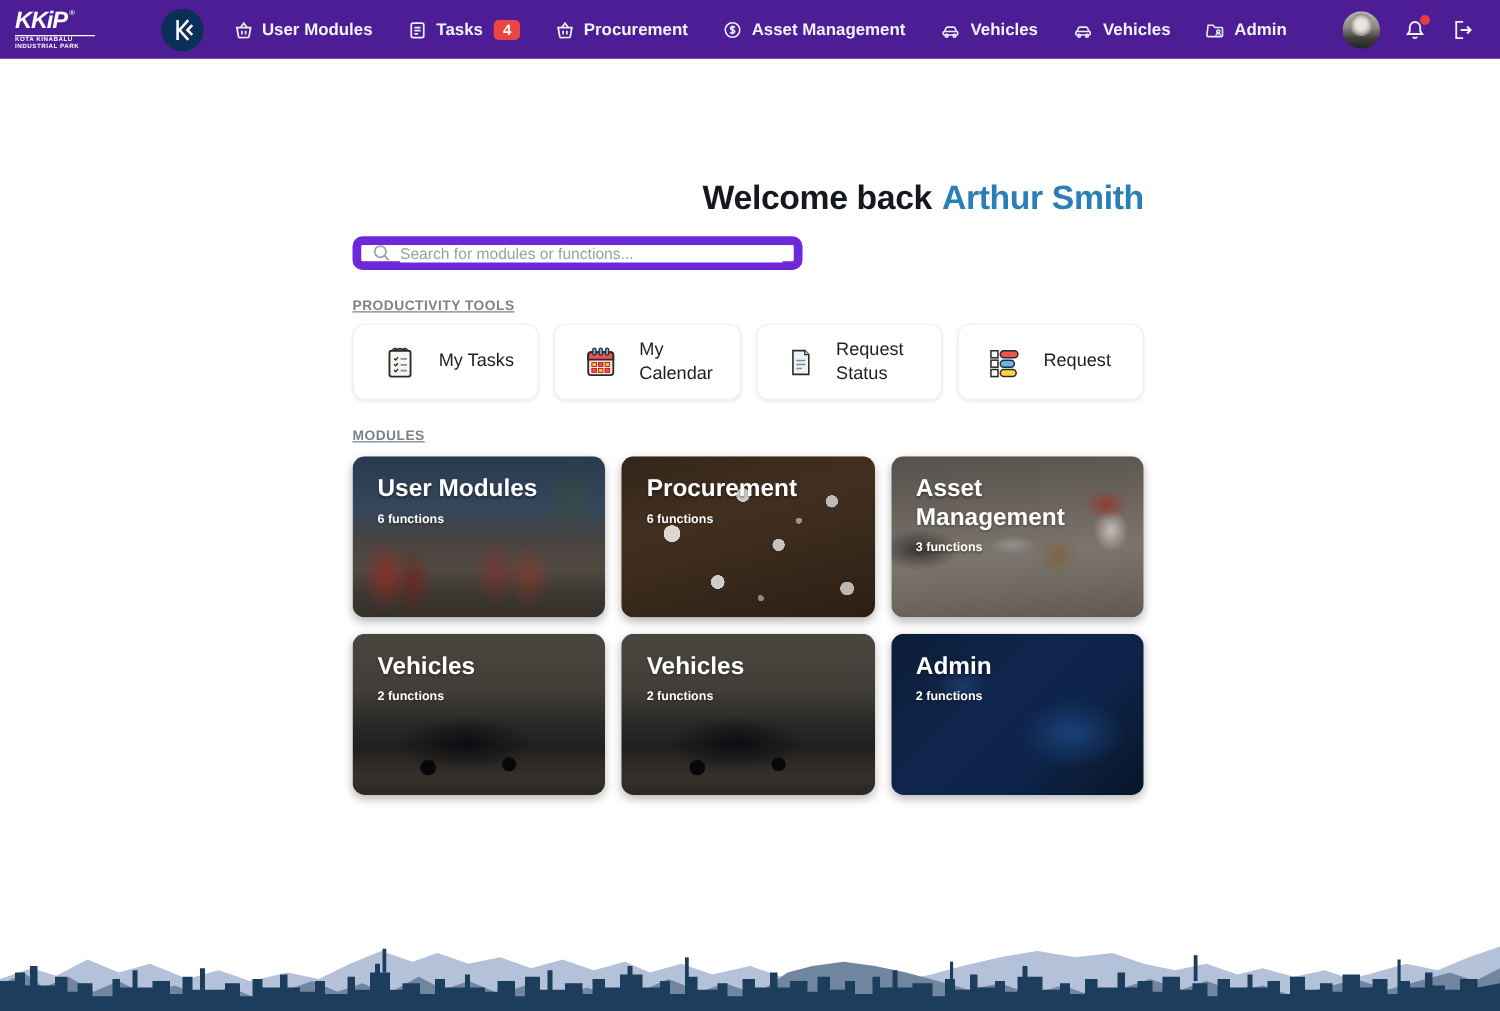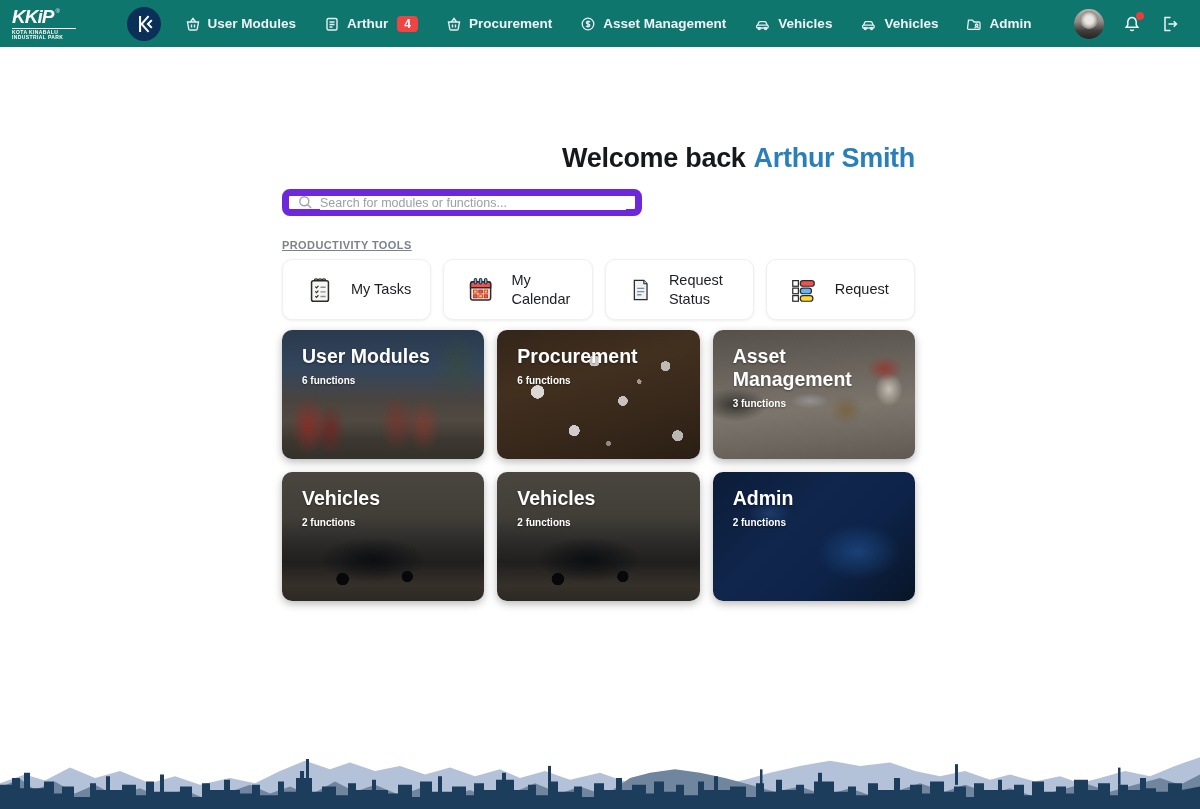--- a/index.html
+++ b/index.html
@@ -1,21 +1,21 @@
 <!DOCTYPE html>
 <html><head>
 <meta charset="utf-8">
 <style>
   * { margin:0; padding:0; box-sizing:border-box; }
   html,body { width:1200px; height:809px; overflow:hidden; background:#ffffff;
               font-family:"Liberation Sans", sans-serif; }
   .app { position:relative; width:1200px; height:809px; }
 
   
-  .navbar { height:47px; background:#0f766e; display:flex; align-items:center; color:#fff; }
+  .navbar { height:47px; background:#4c1d95; display:flex; align-items:center; color:#fff; }
   .brand { margin-left:12px; width:86px; line-height:1; color:#fff; }
   .brand-row { display:flex; align-items:flex-start; }
   .brand-big { font-size:19px; font-weight:800; font-style:italic; letter-spacing:-1px; }
   .brand-reg { font-size:6px; margin-left:2px; margin-top:1px; }
   .brand-sub { font-size:5px; letter-spacing:.4px; width:64px; border-top:1px solid #fff;
                margin-top:2px; padding-top:1px; font-weight:700; }
   .nav-center { display:flex; align-items:center; margin:0 auto; }
   .k-badge { width:34px; height:34px; border-radius:50%; background:#0a3057;
              display:flex; align-items:center; justify-content:center; margin-right:10px; cursor:pointer; }
   .nav-items { display:flex; align-items:center; }
@@ -121,21 +121,21 @@
               <path d="M2.5 6h11l-1.3 7.2a1 1 0 0 1-1 .8H4.8a1 1 0 0 1-1-.8z"></path>
               <path d="M6.5 8.5v3M9.5 8.5v3"></path>
           </svg>
           <span>User Modules</span>
         </div>
         <div class="nav-item">
           <svg width="16" height="16" viewBox="0 0 16 16" fill="none" stroke="#e8eef5" stroke-width="1.4">
             <rect x="3" y="2.5" width="10" height="11.5" rx="1.5"></rect>
               <path d="M5.5 6h5M5.5 8.5h5M5.5 11h3"></path>
           </svg>
-          <span>Arthur</span>
+          <span>Tasks</span>
           <span class="badge">4</span>
         </div>
         <div class="nav-item">
           <svg width="16" height="16" viewBox="0 0 16 16" fill="none" stroke="#e8eef5" stroke-width="1.4">
             <path d="M5.4 6 8 2.5 10.6 6"></path>
               <path d="M2.5 6h11l-1.3 7.2a1 1 0 0 1-1 .8H4.8a1 1 0 0 1-1-.8z"></path>
               <path d="M6.5 8.5v3M9.5 8.5v3"></path>
           </svg>
           <span>Procurement</span>
         </div>
@@ -246,20 +246,21 @@
           <rect x="12" y="6" width="15" height="6" rx="3" fill="#ef5350" stroke="#2a2a2a" stroke-width="1.3"></rect>
           <rect x="4" y="14" width="6" height="6" fill="#fff" stroke="#2a2a2a" stroke-width="1.3"></rect>
           <rect x="12" y="14" width="12" height="6" rx="3" fill="#64b5f6" stroke="#2a2a2a" stroke-width="1.3"></rect>
           <rect x="4" y="22" width="6" height="6" fill="#fff" stroke="#2a2a2a" stroke-width="1.3"></rect>
           <rect x="12" y="22" width="13.5" height="6" rx="3" fill="#fdd835" stroke="#2a2a2a" stroke-width="1.3"></rect>
         </svg>
         <span class="tool-label">Request</span>
       </div>
     </div>
 
+    <div class="sec-label">MODULES</div>
 
     <div class="modules-grid">
       <div class="module-card bg-user">
         <div class="module-title">User Modules</div>
         <div class="module-sub">6 functions</div>
       </div>
       <div class="module-card bg-procurement">
         <div class="module-title">Procurement</div>
         <div class="module-sub">6 functions</div>
       </div>

